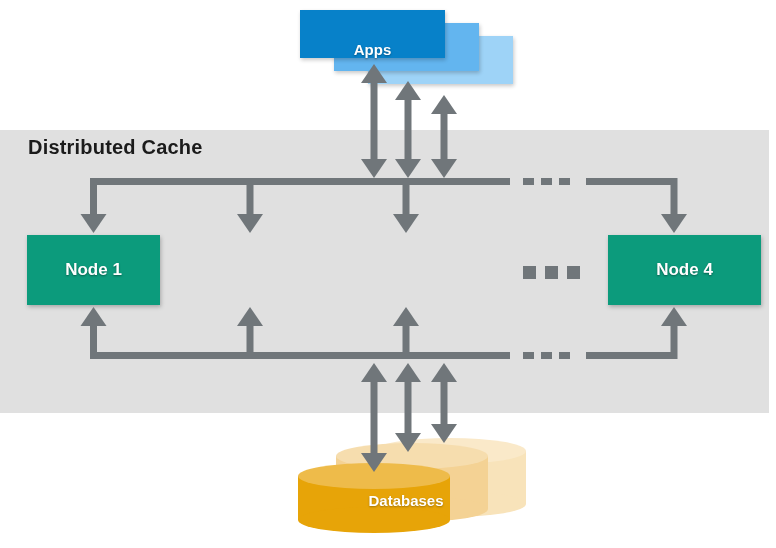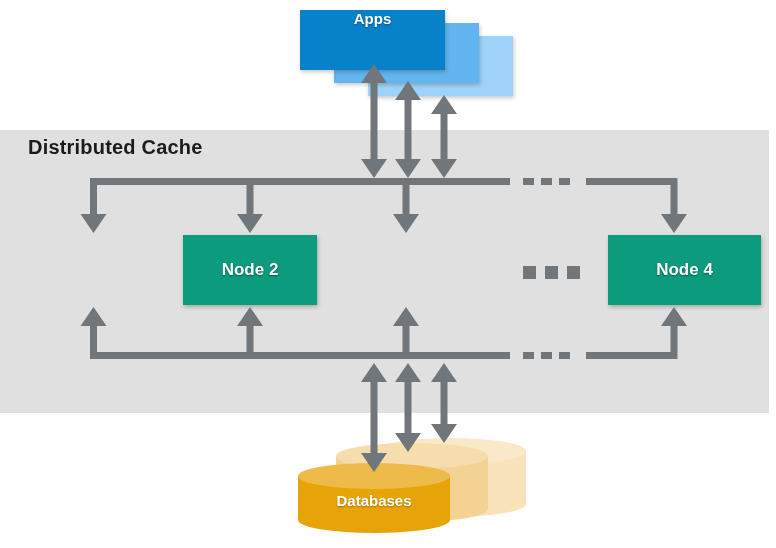--- a/index.html
+++ b/index.html
@@ -10,22 +10,22 @@
   }
   .band{
     position:absolute;left:0;top:130px;width:769px;height:283px;
     background:#e0e0e0;
   }
   .title{
     position:absolute;left:28px;top:136px;
     font-size:20px;font-weight:700;color:#1b1b1b;letter-spacing:.2px;
   }
   .appbox{
-    position:absolute;width:145px;height:60px;
-    display:flex;align-items:flex-start;justify-content:center;
+    position:absolute;width:145px;height:48px;
+    display:flex;align-items:flex-end;justify-content:center;
     box-shadow:1px 2px 4px rgba(0,0,0,.22);
   }
   .app-back {left:368px;top:36px;background:#9ed3f7;z-index:1;}
   .app-mid  {left:334px;top:23px;background:#63b5ef;z-index:2;}
   .app-front{left:300px;top:10px;background:#0781c9;z-index:3;}
   .appbox .lbl{
     color:#fff;font-size:15px;font-weight:700;
     text-shadow:0 1px 2px rgba(0,0,0,.35);
   }
   .node{
@@ -42,41 +42,42 @@
   .node3{left:340px;width:134px;}
   .node4{left:608px;width:153px;}
   .overlay{
     position:absolute;left:0;top:0;width:776px;height:548px;
     z-index:4;pointer-events:none;
   }
   .dblabel{
     position:absolute;left:298px;top:492px;width:152px;text-align:center;
     z-index:5;color:#fff;font-size:15px;font-weight:700;
     text-shadow:0 1px 2px rgba(0,0,0,.3);
+    padding-left:32px;
   }
   .conn{stroke:#70767a;stroke-width:7;fill:none;}
   .fillgray{fill:#70767a;}
 </style>
 </head>
 <body>
 
 <div class="stage">
 
   <div class="band"></div>
 
   <div class="title">Distributed Cache</div>
 
   <div class="appbox app-back"></div>
   <div class="appbox app-mid"></div>
   <div class="appbox app-front">
     <span class="lbl">Apps</span>
   </div>
 
-  <div class="node node2">
-    <span class="lbl">Node 2</span>
+  <div class="node node1">
+    <span class="lbl">Node 1</span>
   </div>
   <div class="node node4">
     <span class="lbl">Node 4</span>
   </div>
 
   <div class="dblabel">Databases</div>
 
   <svg class="overlay" viewBox="0 0 776 548" xmlns="http://www.w3.org/2000/svg">
 
     <g>

